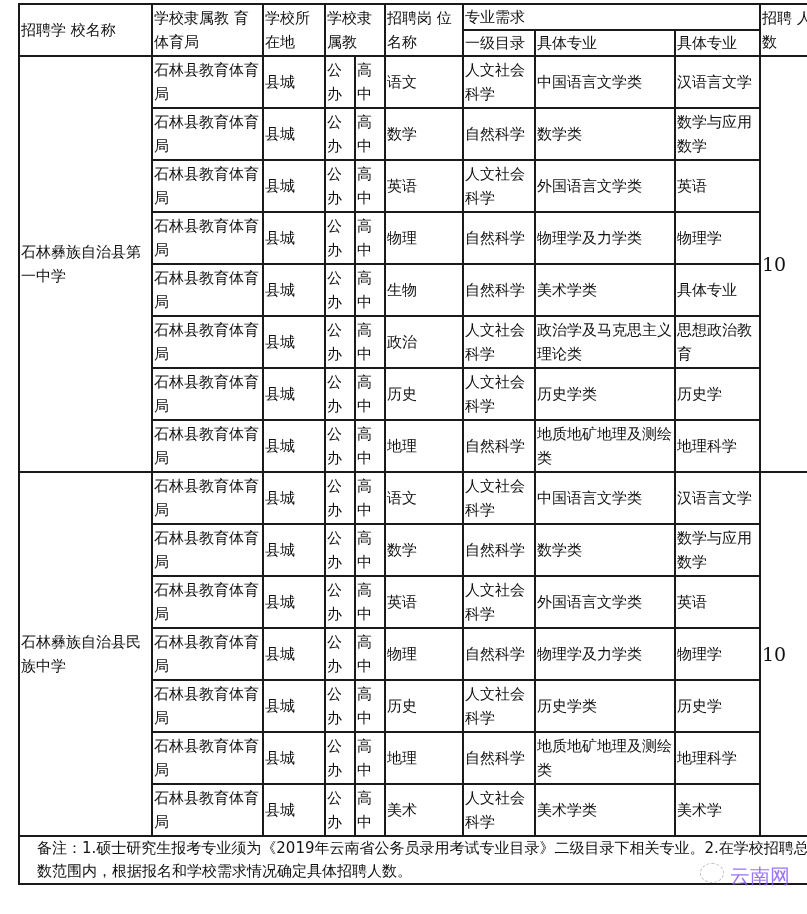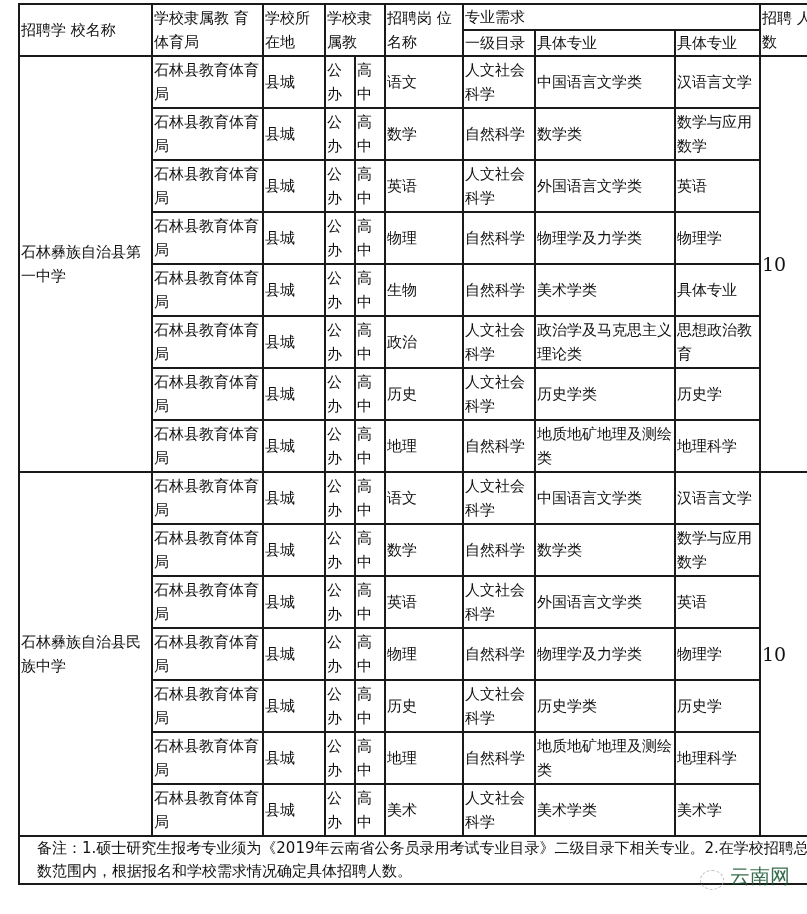--- a/index.html
+++ b/index.html
@@ -14,22 +14,22 @@
       border: 2px solid #1a1a1a; padding: 0 0 0 1px; vertical-align: middle;
       text-align: left; overflow: hidden; word-break: break-all; letter-spacing: 0px;
     }
     tr.h1 td { height: 24px; }
     tr.h2 td { height: 22px; }
     tr.data td { height: 50px; }
     td.narrow { padding-left: 0; }
     td.count { vertical-align: middle; font-family: "DejaVu Serif", "Liberation Serif", serif; font-size: 19px; }
     tr.note td { height: 46px; font-size: 15px; line-height: 23px; padding-left: 17px; vertical-align: top; }
     .watermark {
-      position: absolute; left: 700px; top: 863px; color: #14532d; font-size: 20px; opacity: 0.85;
-      pointer-events: none; display: flex; align-items: flex-end; gap: 2px;
+      position: absolute; left: 700px; top: 863px; color: #8b5cf6; font-size: 20px; opacity: 0.85;
+      pointer-events: none; display: flex; align-items: flex-start; gap: 2px;
     }
     .watermark .wm-icon {
       width: 22px; height: 18px; border: 1.5px dashed #b0b0b0; border-radius: 50%;
       display: inline-block; margin-right: 4px;
     }
   </style>
 </head>
 <body>
 
 <table class="recruit">

